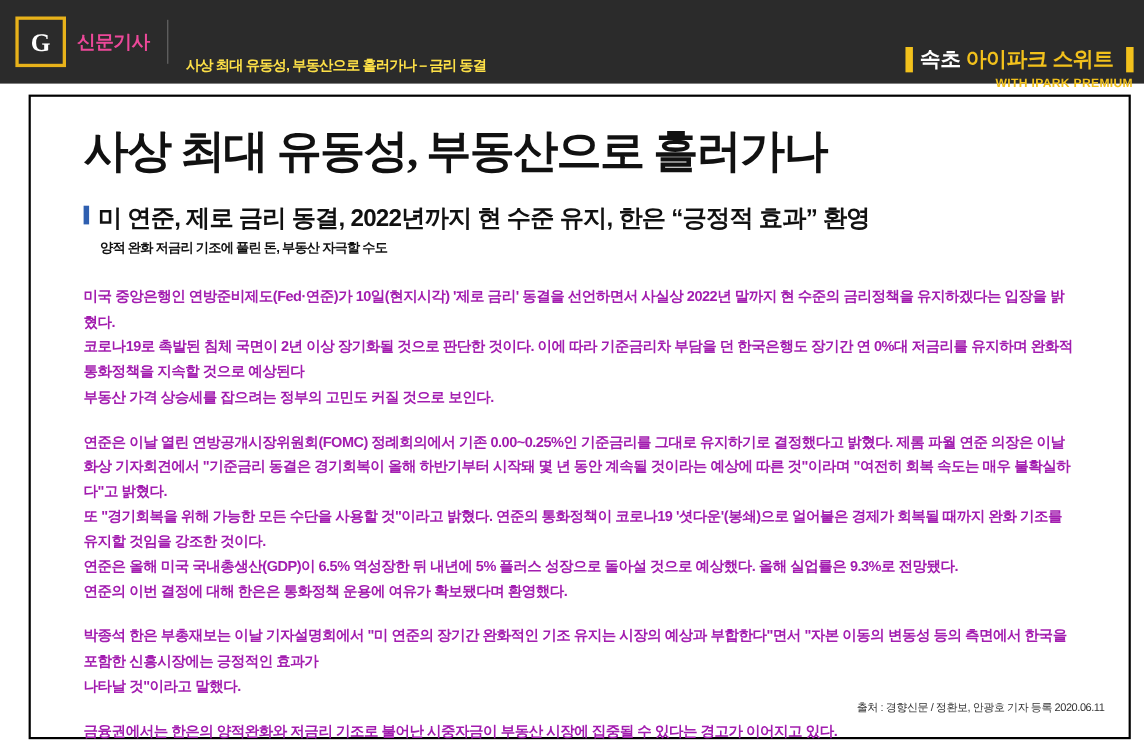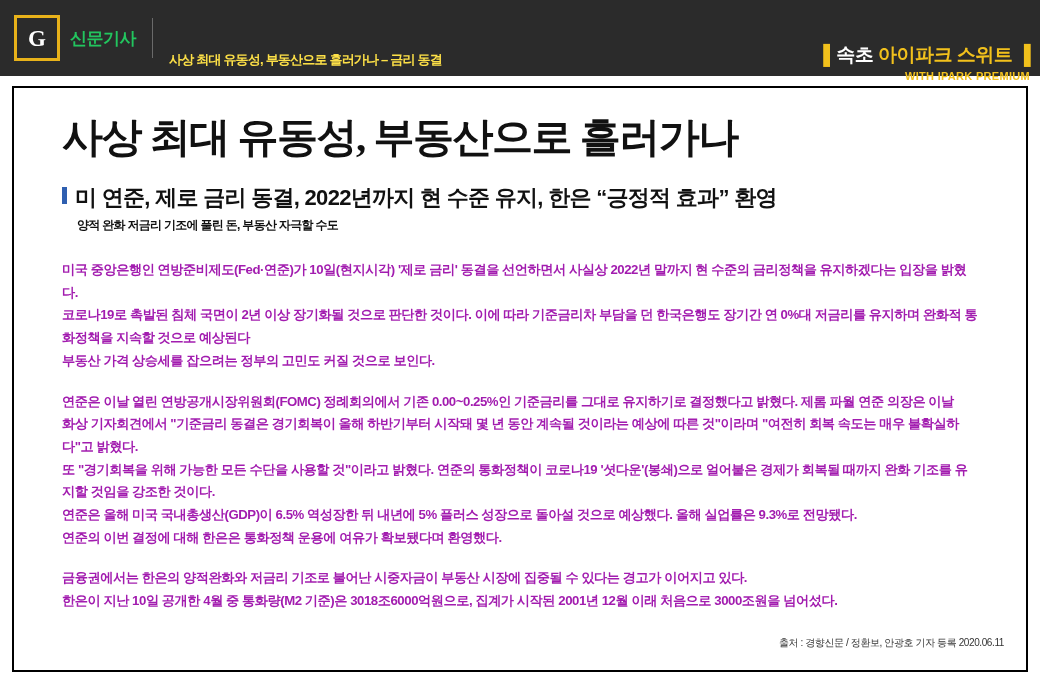--- a/index.html
+++ b/index.html
@@ -25,21 +25,21 @@
     flex: none;
   }
   .brand-mark span {
     color: #ffffff;
     font-size: 23px;
     font-weight: bold;
     font-family: "Liberation Serif", serif;
     line-height: 1;
   }
   .section-label {
-    color: #22c55e;
+    color: #ec4899;
     font-size: 17px;
     font-weight: bold;
     margin-left: 10px;
     letter-spacing: -0.5px;
     flex: none;
   }
   .divider-vert {
     width: 1px; height: 40px;
     background: #6a6a6a;
     margin: 0 16px;
@@ -74,21 +74,21 @@
     color: #f2c11c;
     margin-top: 4px;
     letter-spacing: 0.3px;
     white-space: nowrap;
   }
 
   
   .page {
     width: 1040px;
     height: 604px;
-    padding: 10px 12px 8px 12px;
+    padding: 10px 12px 8px 26px;
     background: #ffffff;
   }
   .article {
     width: 100%; height: 100%;
     border: 2px solid #000000;
     padding: 26px 48px 10px 48px;
     position: relative;
   }
   .title {
     font-family: "Liberation Serif", serif;
@@ -190,20 +190,24 @@
         <p>부동산 가격 상승세를 잡으려는 정부의 고민도 커질 것으로 보인다.</p>
       </div>
       <div class="para">
         <p>연준은 이날 열린 연방공개시장위원회(FOMC) 정례회의에서 기존 0.00~0.25%인 기준금리를 그대로 유지하기로 결정했다고 밝혔다. 제롬 파월 연준 의장은 이날</p>
         <p>화상 기자회견에서 "기준금리 동결은 경기회복이 올해 하반기부터 시작돼 몇 년 동안 계속될 것이라는 예상에 따른 것"이라며 "여전히 회복 속도는 매우 불확실하다"고 밝혔다.</p>
         <p>또 "경기회복을 위해 가능한 모든 수단을 사용할 것"이라고 밝혔다. 연준의 통화정책이 코로나19 '셧다운'(봉쇄)으로 얼어붙은 경제가 회복될 때까지 완화 기조를 유지할 것임을 강조한 것이다.</p>
         <p>연준은 올해 미국 국내총생산(GDP)이 6.5% 역성장한 뒤 내년에 5% 플러스 성장으로 돌아설 것으로 예상했다. 올해 실업률은 9.3%로 전망됐다.</p>
         <p>연준의 이번 결정에 대해 한은은 통화정책 운용에 여유가 확보됐다며 환영했다.</p>
       </div>
       <div class="para">
+        <p>박종석 한은 부총재보는 이날 기자설명회에서 "미 연준의 장기간 완화적인 기조 유지는 시장의 예상과 부합한다"면서 "자본 이동의 변동성 등의 측면에서 한국을 포함한 신흥시장에는 긍정적인 효과가</p>
+        <p>나타날 것"이라고 말했다.</p>
+      </div>
+      <div class="para">
         <p>금융권에서는 한은의 양적완화와 저금리 기조로 불어난 시중자금이 부동산 시장에 집중될 수 있다는 경고가 이어지고 있다.</p>
         <p>한은이 지난 10일 공개한 4월 중 통화량(M2 기준)은 3018조6000억원으로, 집계가 시작된 2001년 12월 이래 처음으로 3000조원을 넘어섰다.</p>
 
       </div>
 
     </div>
 
     <div class="credit">출처 : 경향신문 / 정환보, 안광호 기자   등록 2020.06.11</div>
   </div>
 </div>

